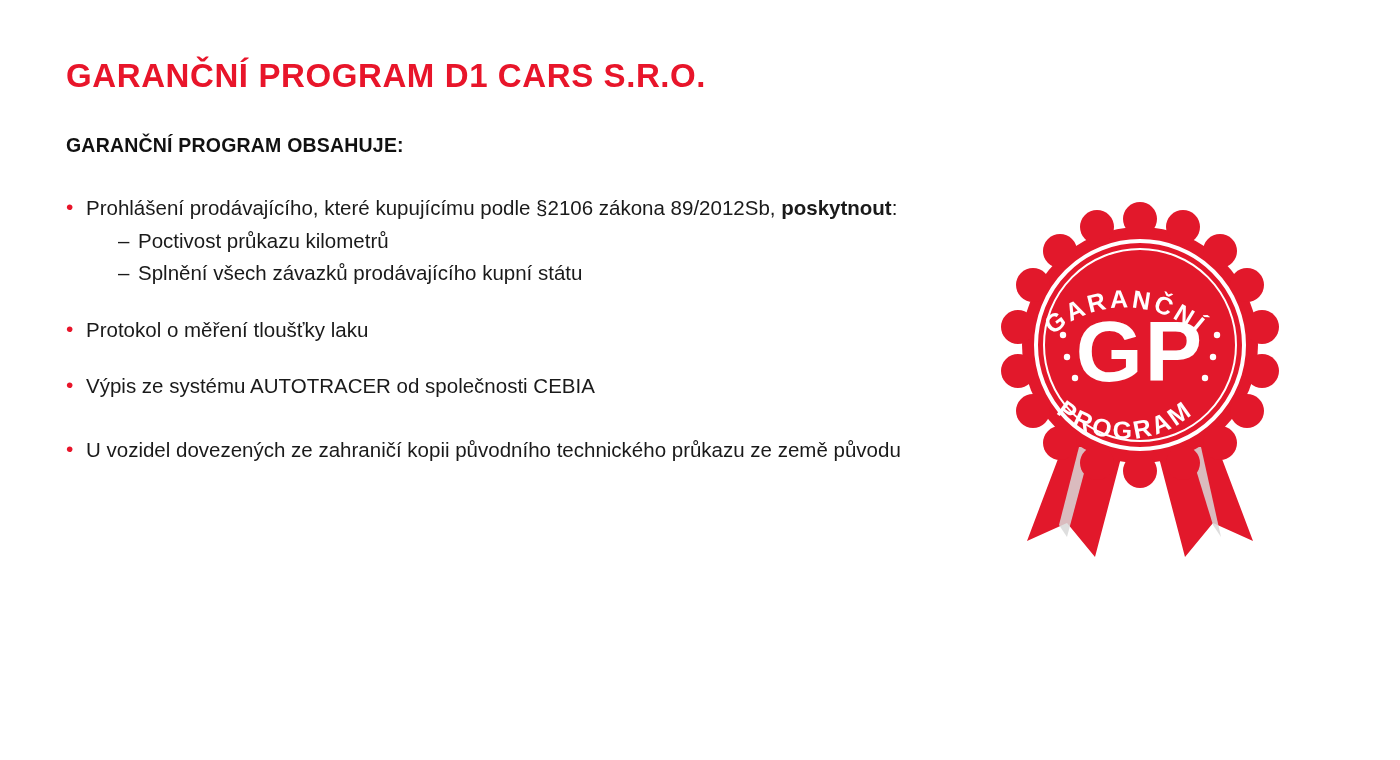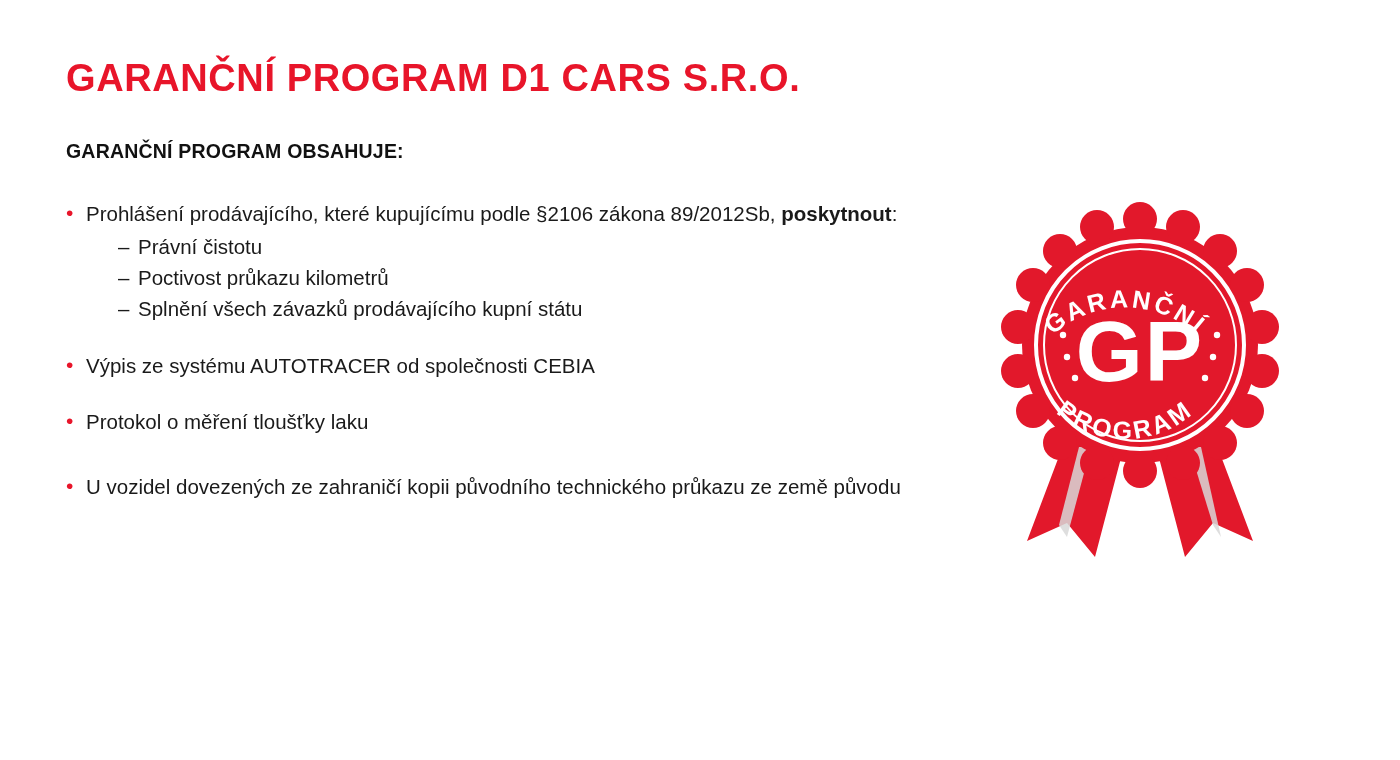--- a/index.html
+++ b/index.html
@@ -22,21 +22,21 @@
   }
 
   .content {
     position: absolute;
     left: 66px;
     top: 58px;
     width: 960px;
   }
 
   .title {
-    font-size: 38px;
+    font-size: 33px;
     font-weight: bold;
     letter-spacing: 0.6px;
     color: #e8152a;
     margin: 0 0 40px 0;
     line-height: 1.1;
   }
 
   .intro {
     font-size: 21px;
     line-height: 1.43;
@@ -131,32 +131,31 @@
     <h1 class="title">GARANČNÍ PROGRAM D1 CARS S.R.O.</h1>
 
 
     <h2 class="subhead">GARANČNÍ PROGRAM OBSAHUJE:</h2>
 
     <ul class="bullets">
 
       <li>
         <span>Prohlášení prodávajícího, které kupujícímu podle §2106 zákona 89/2012Sb, </span><span class="bold-inline">poskytnout</span><span>:</span>
         <ul class="subitems">
-          <li>Právní čistotu</li>
           <li>Poctivost průkazu kilometrů</li>
           <li>Splnění všech závazků prodávajícího kupní státu</li>
         </ul>
       </li>
 
       <li>
+        <span>Protokol o měření tloušťky laku</span>
+      </li>
+
+      <li>
         <span>Výpis ze systému AUTOTRACER od společnosti CEBIA</span>
-      </li>
-
-      <li>
-        <span>Protokol o měření tloušťky laku</span>
       </li>
 
       <li>
         <span>U vozidel dovezených ze zahraničí kopii původního technického průkazu ze země původu</span>
       </li>
 
     </ul>
   </div>
 
   <div class="badge">

